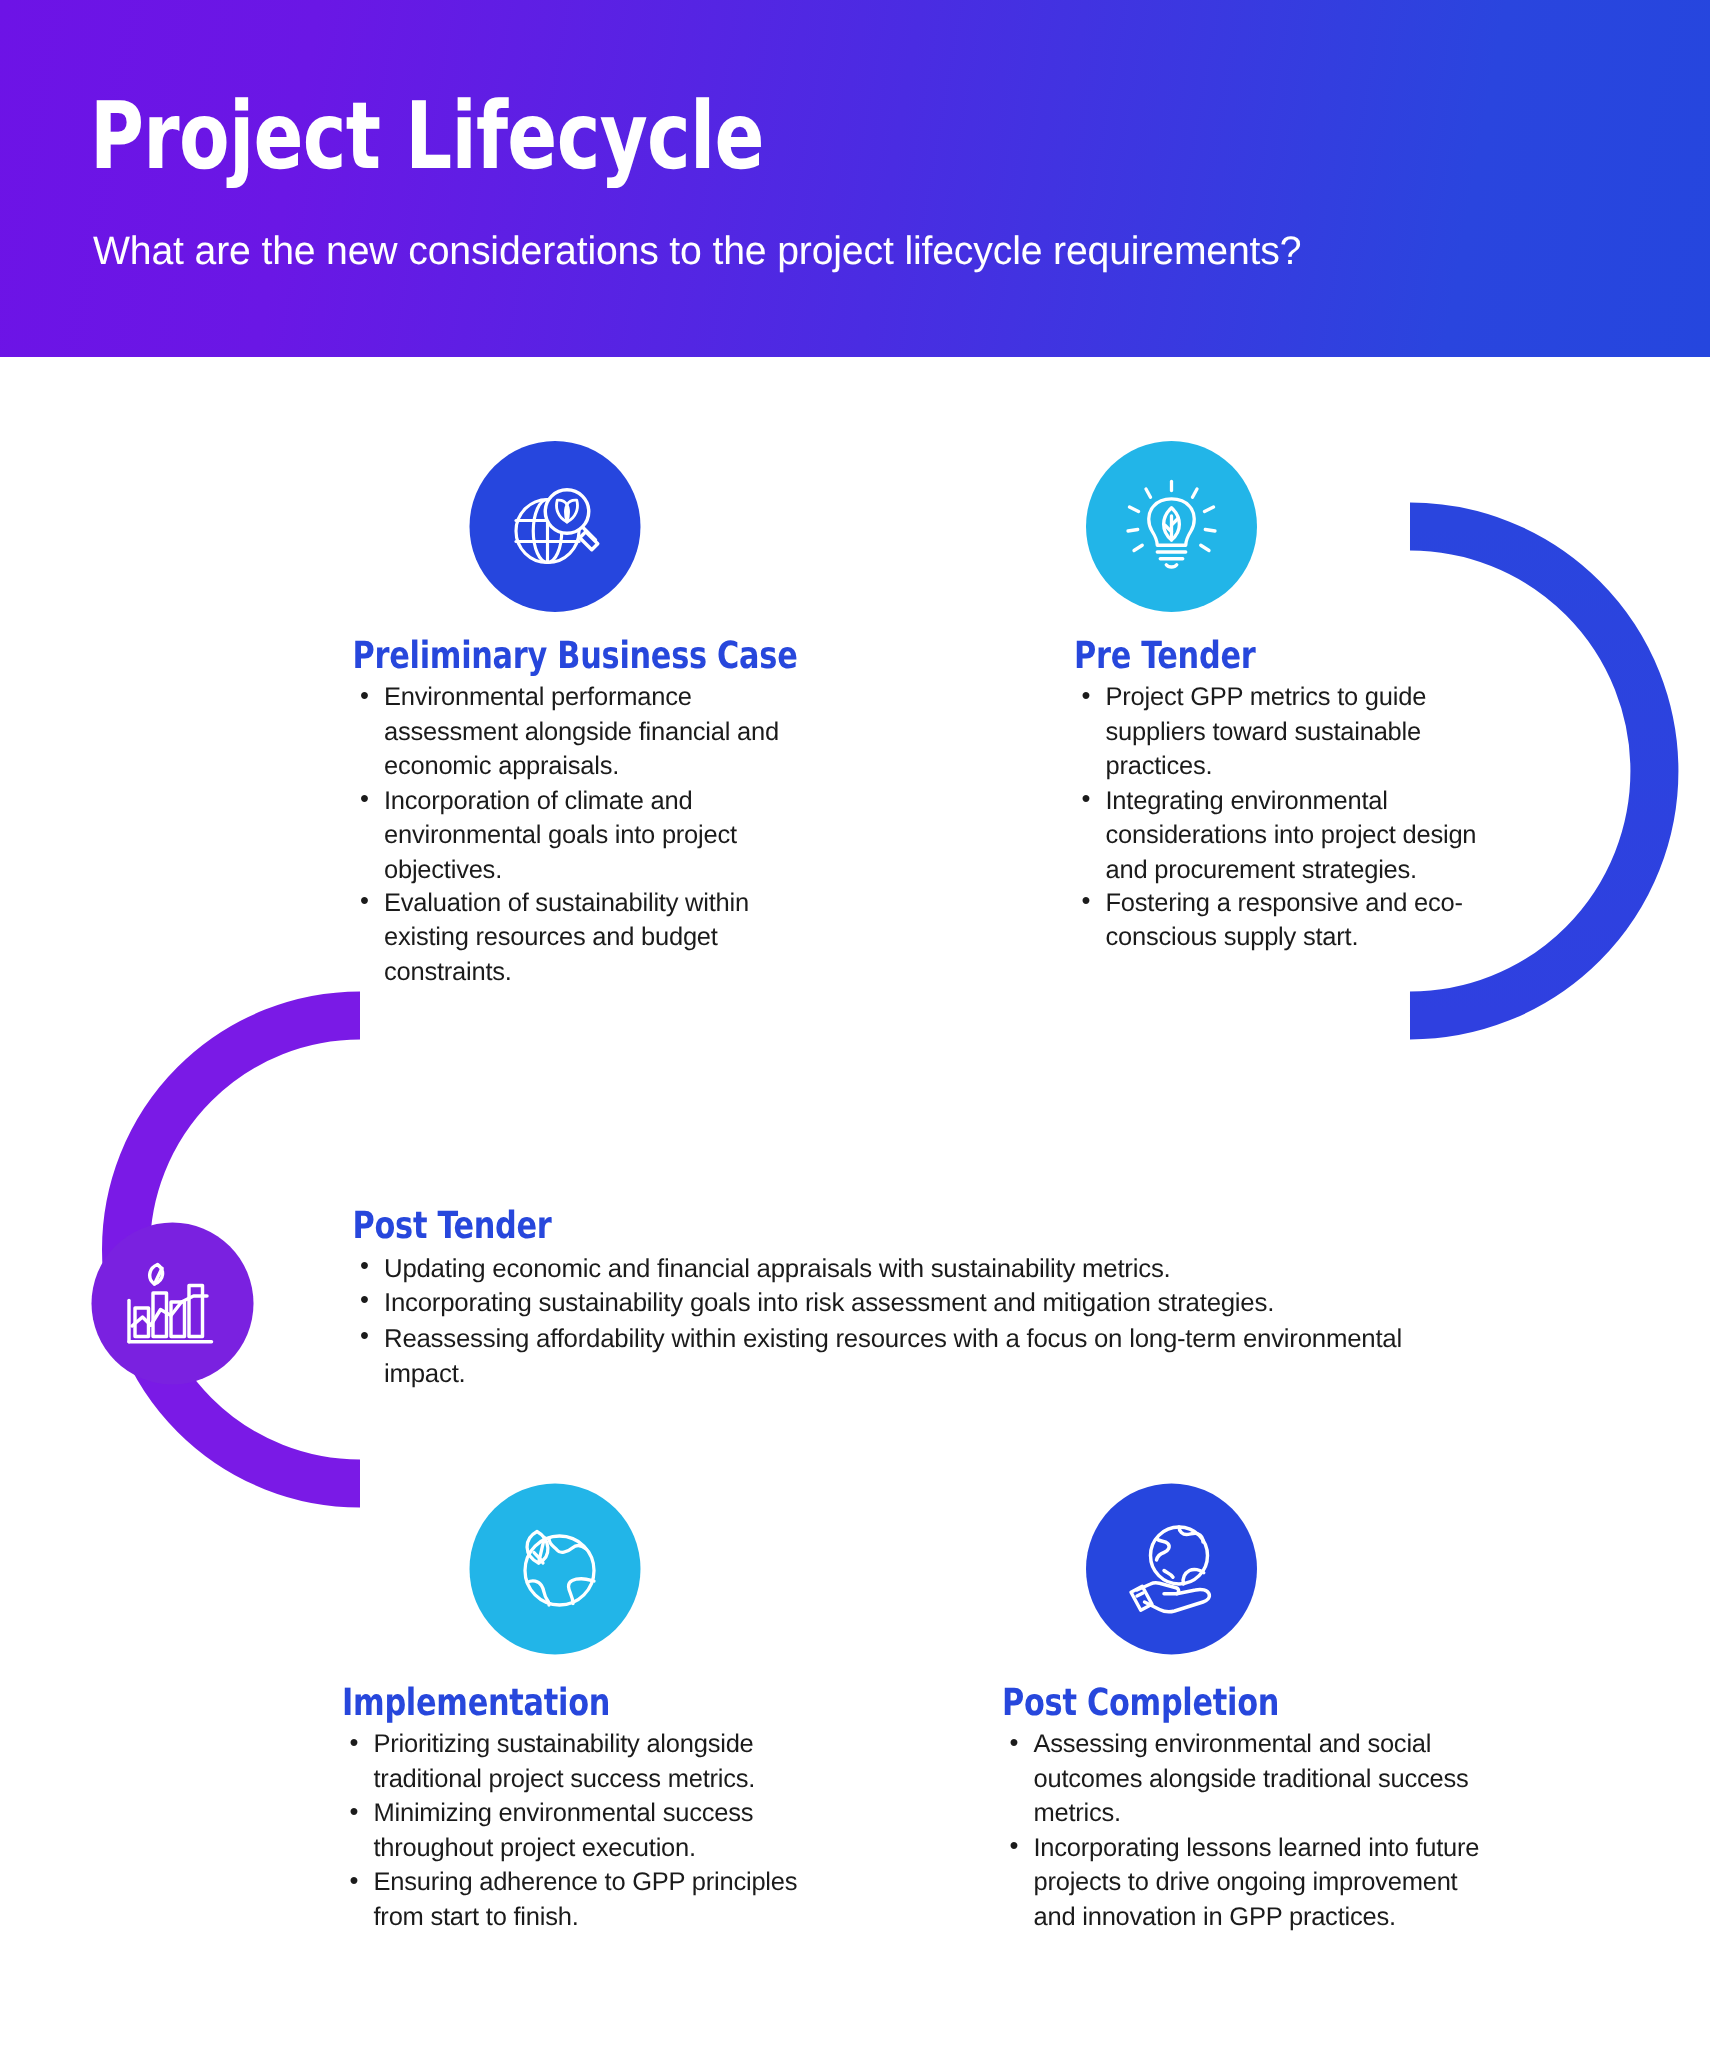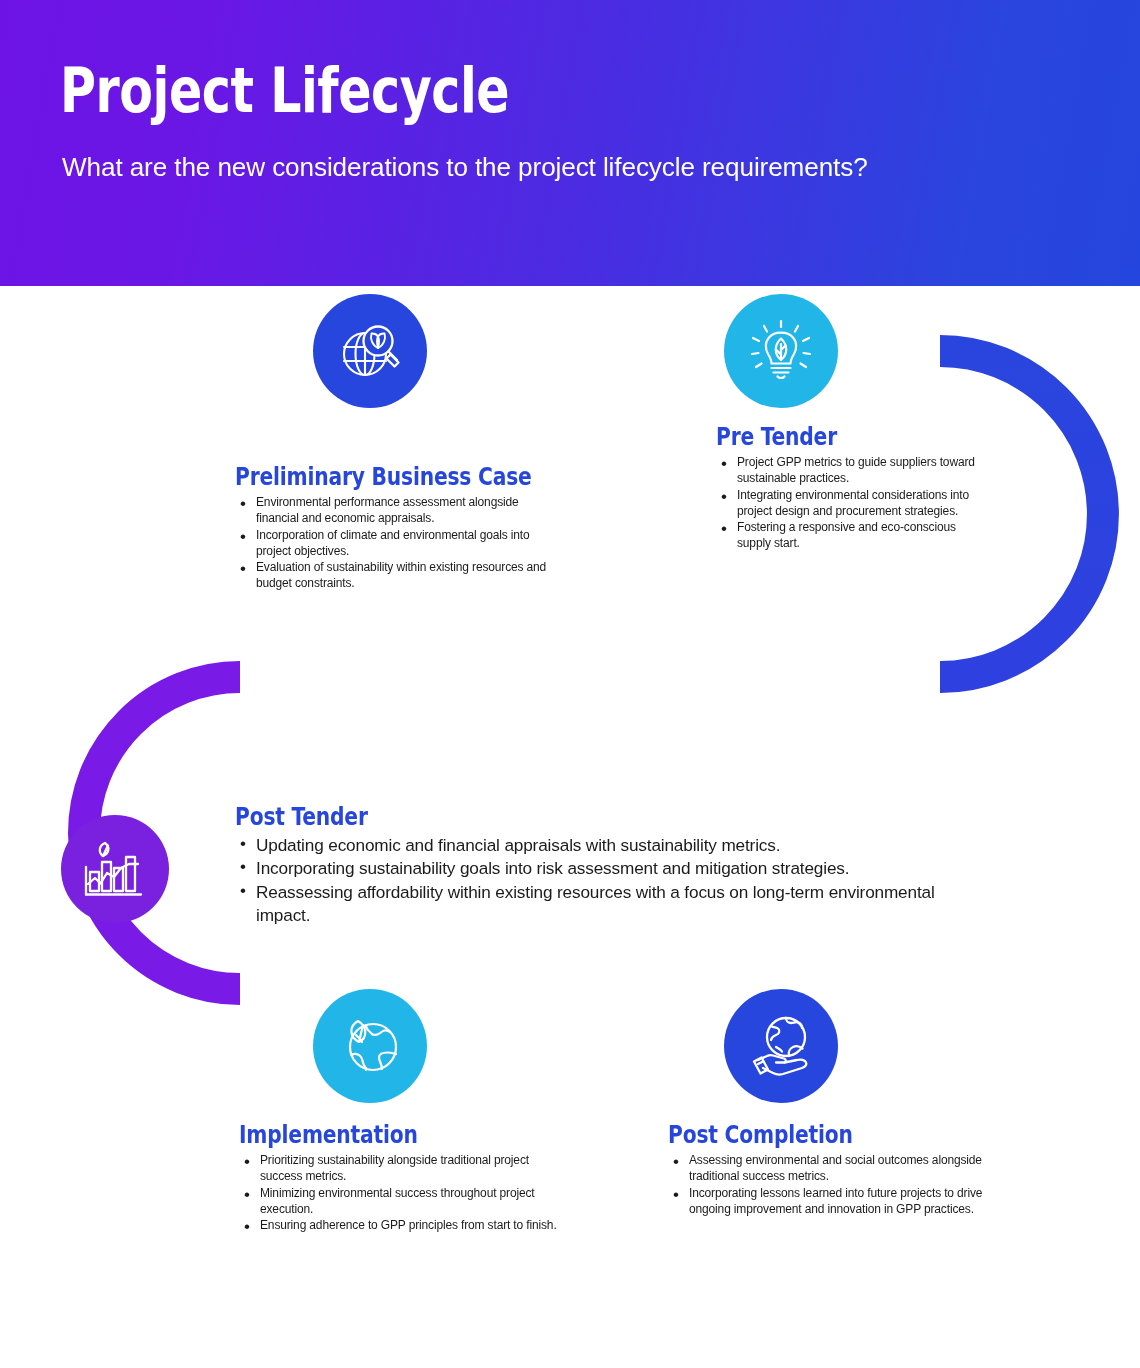--- a/index.html
+++ b/index.html
@@ -17,21 +17,21 @@
     height: 1368px;
     overflow: hidden;
     background: #ffffff;
   }
 
   
   .header {
     position: absolute;
     left: 0; top: 0;
     width: 1140px;
-    height: 286px;
+    height: 238px;
     background: linear-gradient(100deg, #6d13e6 0%, #6a17e5 18%, #4a2ce2 52%, #2a45de 85%, #2546de 100%);
   }
   .header-title {
     position: absolute;
     left: 60px;
     top: 60px;
     font-family: "Liberation Sans Narrow", "DejaVu Sans Condensed", "Liberation Sans", sans-serif;
     font-weight: 700;
     font-size: 62px;
     letter-spacing: -0.5px;
@@ -90,21 +90,21 @@
     transform-origin: left top;
     white-space: nowrap;
   }
   .block ul {
     margin: 0;
     padding: 0 0 0 21px;
     list-style: none;
   }
   .block li {
     position: relative;
-    font-size: 12px;
+    font-size: 17px;
     line-height: 1.345;
     color: #1b1b1b;
     margin: 0 0 0 0;
     padding: 0;
     letter-spacing: -0.15px;
   }
   .block li::before {
     content: "\2022";
     position: absolute;
     left: -16px;
@@ -257,21 +257,21 @@
         <path d="M 44 46 C 43 42 45 38.5 48 37 C 51 35.5 55 36.5 57.5 38.5"></path>
         <path d="M 31 37 C 33 38.5 35.5 39 37 41.5"></path>
         <path d="M 13 50 L 22 46 C 24 45 26 45 28 45.5 L 39 48.5 C 41 49 41.5 51.5 39.5 52.5 L 31 52.5"></path>
         <path d="M 39.5 52.5 L 52 50 C 56 49 60 50 61 52.5 C 62 55 60 57 57 58 L 38 64 C 34.5 65 31 64.5 28 63 L 18 58"></path>
         <path d="M 9 51.5 L 16.5 47.5 L 23 59.5 L 15.5 63.5 Z"></path>
         <line x1="13" y1="54" x2="17" y2="52"></line>
       </g>
     </svg>
   </div>
 
-  <div class="block" style="left:235px; top:424px; width:315px;margin-top:40px;">
+  <div class="block" style="left:235px; top:424px; width:315px;">
     <h2>Preliminary Business Case</h2>
     <ul>
       <li>Environmental performance assessment alongside financial and economic appraisals.</li>
       <li>Incorporation of climate and environmental goals into project objectives.</li>
       <li>Evaluation of sustainability within existing resources and budget constraints.</li>
     </ul>
   </div>
 
   <div class="block" style="left:668px; top:424px; width:272px;margin-left:48px;">
     <h2>Pre Tender</h2>
@@ -284,21 +284,21 @@
 
   <div class="block wide" style="left:235px; top:804px; width:730px;">
     <h2>Post Tender</h2>
     <ul>
       <li>Updating economic and financial appraisals with sustainability metrics.</li>
       <li>Incorporating sustainability goals into risk assessment and mitigation strategies.</li>
       <li>Reassessing affordability within existing resources with a focus on long-term environmental impact.</li>
     </ul>
   </div>
 
-  <div class="block" style="left:239px; top:1122px; width:325px;">
+  <div class="block" style="left:228px; top:1122px; width:325px;">
     <h2>Implementation</h2>
     <ul>
       <li>Prioritizing sustainability alongside traditional project success metrics.</li>
       <li>Minimizing environmental success throughout project execution.</li>
       <li>Ensuring adherence to GPP principles from start to finish.</li>
     </ul>
   </div>
 
   <div class="block" style="left:668px; top:1122px; width:320px;">
     <h2>Post Completion</h2>

